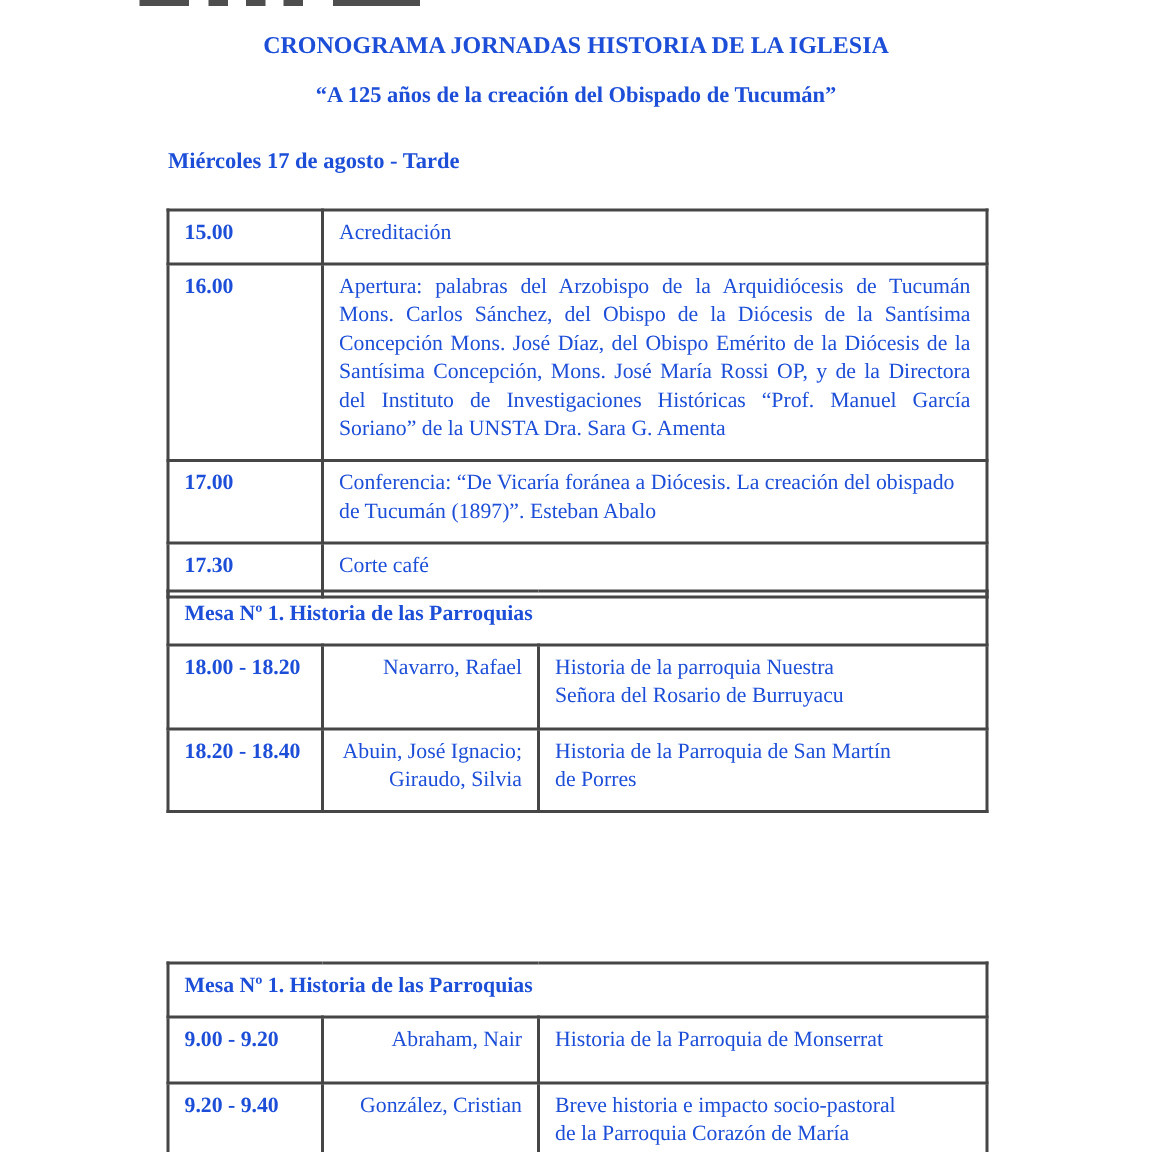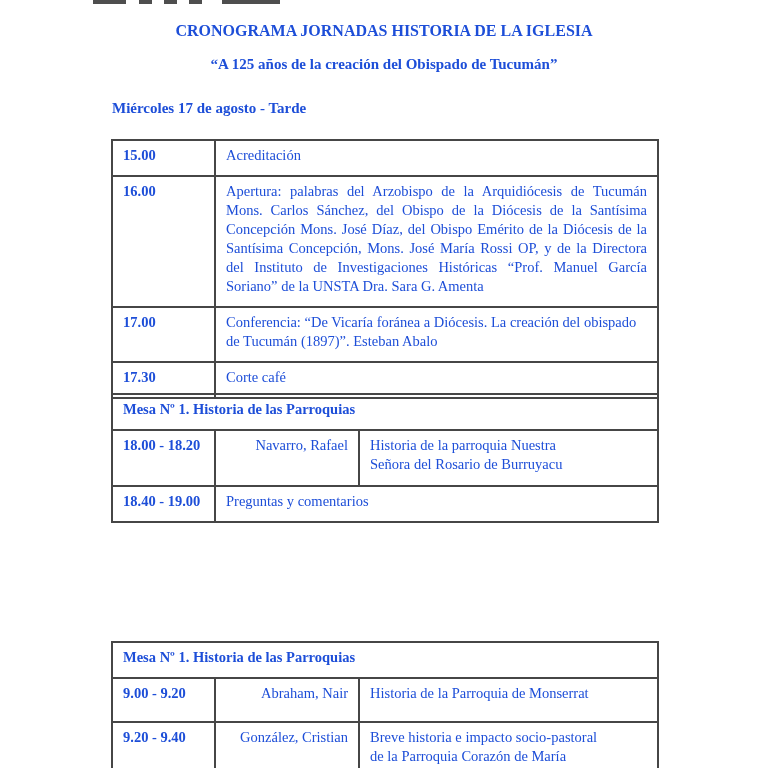--- a/index.html
+++ b/index.html
@@ -126,23 +126,26 @@
     <tbody>
         <tr style="height:32px">
       <td class="mesa-title" colspan="3">Mesa Nº 1. Historia de las Parroquias</td>
     </tr>
     <tr style="height:56px">
       <td class="time">18.00 - 18.20</td>
       <td class="speaker">Navarro, Rafael</td>
       <td class="preline">Historia de la parroquia Nuestra
 Señora del Rosario de Burruyacu</td>
     </tr>
-    <tr style="height:35px">
-      <td class="time">18.40 - 19.00</td>
-      <td colspan="2">Preguntas y comentarios</td>
+    <tr style="height:49px">
+      <td class="time">18.20 - 18.40</td>
+      <td class="speaker preline">Abuin, José Ignacio;
+Giraudo, Silvia</td>
+      <td class="preline">Historia de la Parroquia de San Martín
+de Porres</td>
     </tr>
   </tbody>
     </table>
 
 
   <table id="table-mesa-thu" class="sched">
     <colgroup>
         <col class="c-time">
         <col class="c-name">
         <col class="c-topic">

